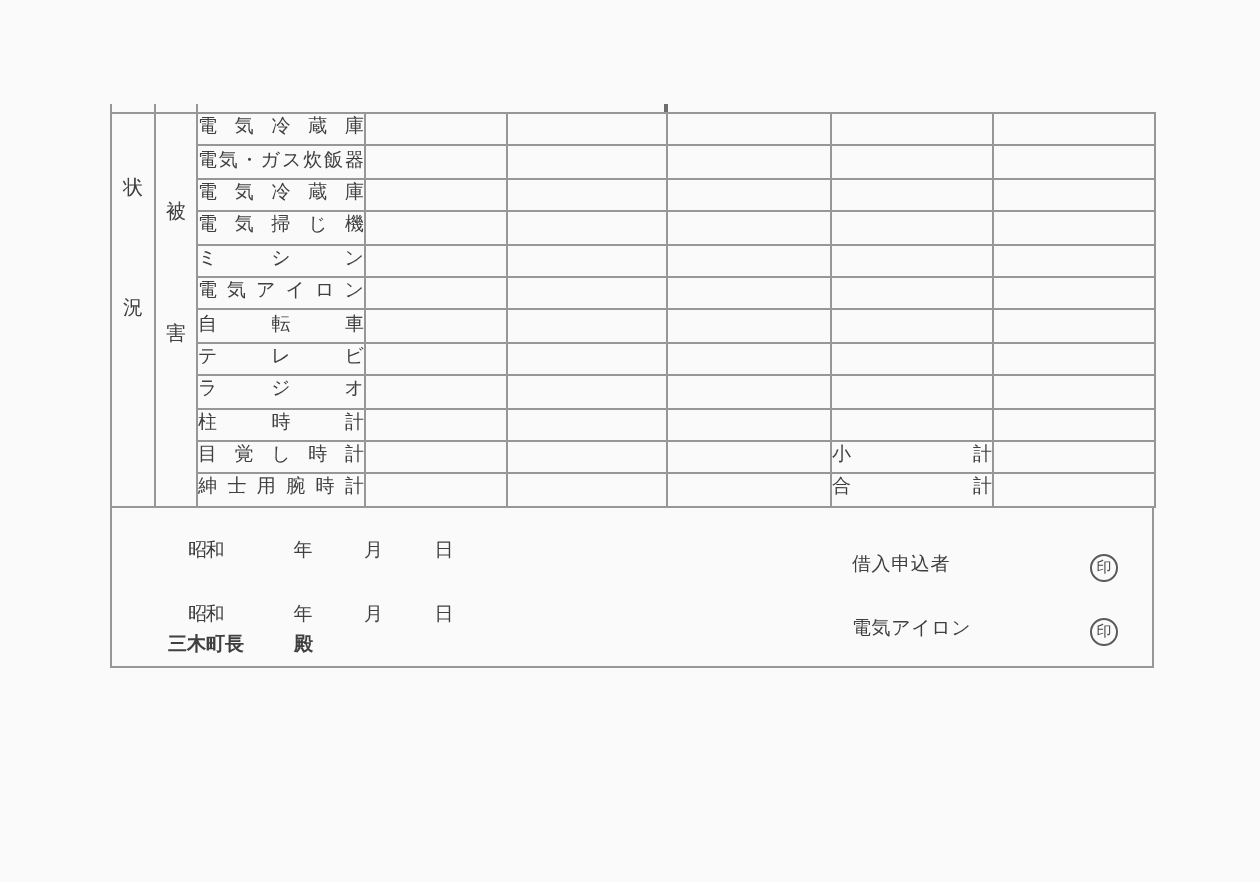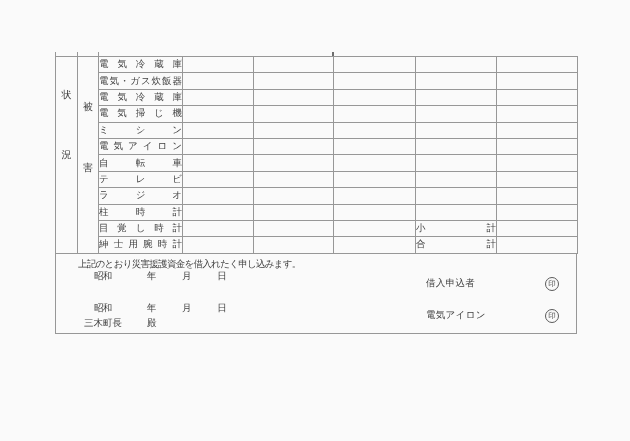--- a/index.html
+++ b/index.html
@@ -33,21 +33,21 @@
   }
   
   .footer{
     position:absolute;left:55px;top:253px;width:522px;height:81px;
     border:1px solid #979797;border-top:none;box-sizing:border-box;
   }
   .footer .txt{
     position:absolute;font-size:9.5px;line-height:11px;
     letter-spacing:-0.7px;white-space:nowrap;color:#3f3f3f;
   }
-  .footer .name-line{display:flex;gap:25px;letter-spacing:0;}
+  .footer .name-line{display:flex;gap:25px;letter-spacing:0;font-weight:bold;}
   .footer .rlabel{letter-spacing:0.3px;}
   .seal{
     position:absolute;width:12px;height:12px;border:1px solid #5a5a5a;
     border-radius:50%;display:flex;align-items:center;justify-content:center;
     font-size:7.5px;line-height:8px;color:#4a4a4a;letter-spacing:0;
   }
 </style>
 </head>
 <body>
 
@@ -170,21 +170,20 @@
     </tr>
   </tbody>
     </table>
 
   <span class="side-label" style="left:56px;top:89px;width:21px">状</span>
   <span class="side-label" style="left:56px;top:149px;width:21px">況</span>
   <span class="side-label" style="left:78px;top:101px;width:20px">被</span>
   <span class="side-label" style="left:78px;top:162px;width:20px">害</span>
 
   <div class="footer">
-    <span class="txt" style="left:22px;top:6px">上記のとおり災害援護資金を借入れたく申し込みます。</span>
     <span class="txt" style="left:38px;top:18px">昭和　　　　年　　　月　　　日</span>
     <span class="txt" style="left:38px;top:50px">昭和　　　　年　　　月　　　日</span>
 
     <span class="txt name-line" style="left:28px;top:65px">
       <span>三木町長</span>
       <span>殿</span>
     </span>
 
     <span class="txt rlabel" style="left:370px;top:25px">借入申込者</span>
     <span class="seal" style="left:489px;top:24px">印</span>

